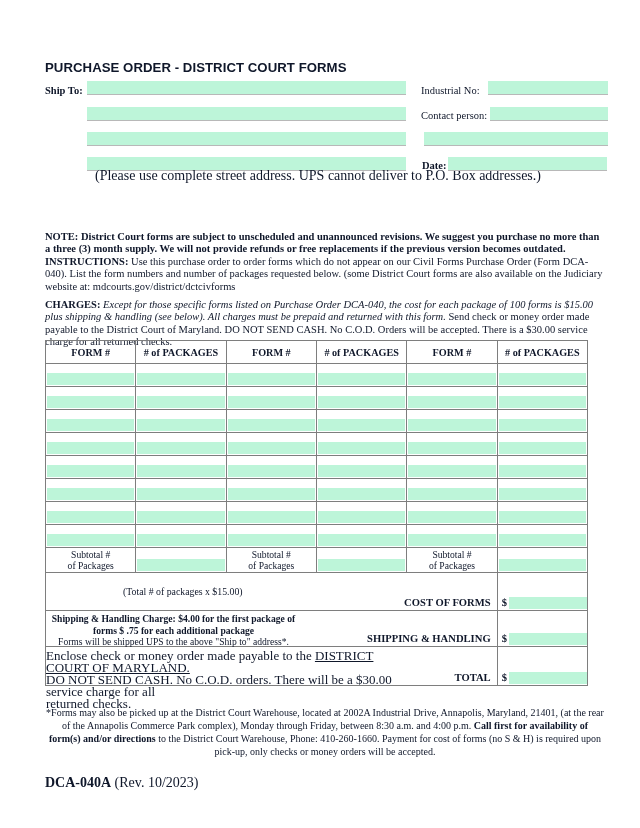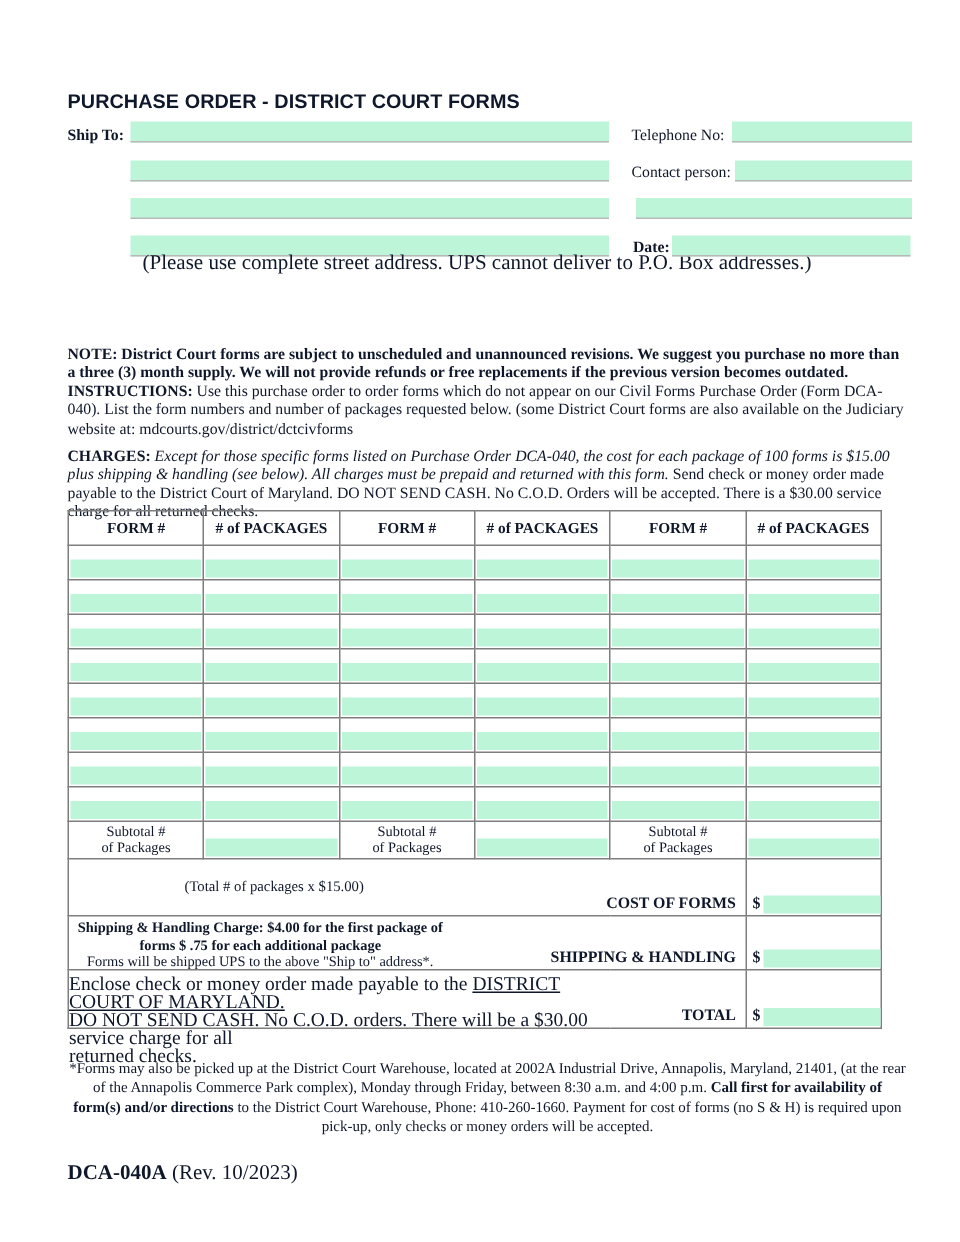--- a/index.html
+++ b/index.html
@@ -43,21 +43,21 @@
 
   <div class="abs title">PURCHASE ORDER - DISTRICT COURT FORMS</div>
 
   <div class="abs lbl b" style="left:45px; top:84px;">Ship To:</div>
   <div class="abs fld" style="left:87px; top:81px; width:319px;"></div>
   <div class="abs fld" style="left:87px; top:107px; width:319px;"></div>
   <div class="abs fld" style="left:87px; top:132px; width:319px;"></div>
   <div class="abs fld" style="left:87px; top:157px; width:319px;"></div>
   <div class="abs addr-note">(Please use complete street address. UPS cannot deliver to P.O. Box addresses.)</div>
 
-  <div class="abs lbl" style="left:421px; top:84px;">Telephone No:</div>
+  <div class="abs lbl" style="left:421px; top:84px;">Industrial No:</div>
   <div class="abs fld" style="left:488px; top:81px; width:120px;"></div>
   <div class="abs lbl" style="left:421px; top:109px;">Contact person:</div>
   <div class="abs fld" style="left:490px; top:107px; width:118px;"></div>
   <div class="abs fld" style="left:424px; top:132px; width:184px;"></div>
   <div class="abs lbl b" style="left:422px; top:159px;">Date:</div>
   <div class="abs fld" style="left:448px; top:157px; width:159px;"></div>
 
   <div class="abs para" style="top:184px;">
     <p class="b"><span>NOTE:</span> <span>District Court forms are subject to unscheduled and unannounced revisions. We suggest you purchase no more than a three (3) month supply. We will not provide refunds or free replacements if the previous version becomes outdated.</span></p>
     <p><span class="b">INSTRUCTIONS:</span> <span>Use this purchase order to order forms which do not appear on our Civil Forms Purchase Order (Form DCA-040). List the form numbers and number of packages requested below. (some District Court forms are also available on the Judiciary website at: mdcourts.gov/district/dctcivforms</span></p>

